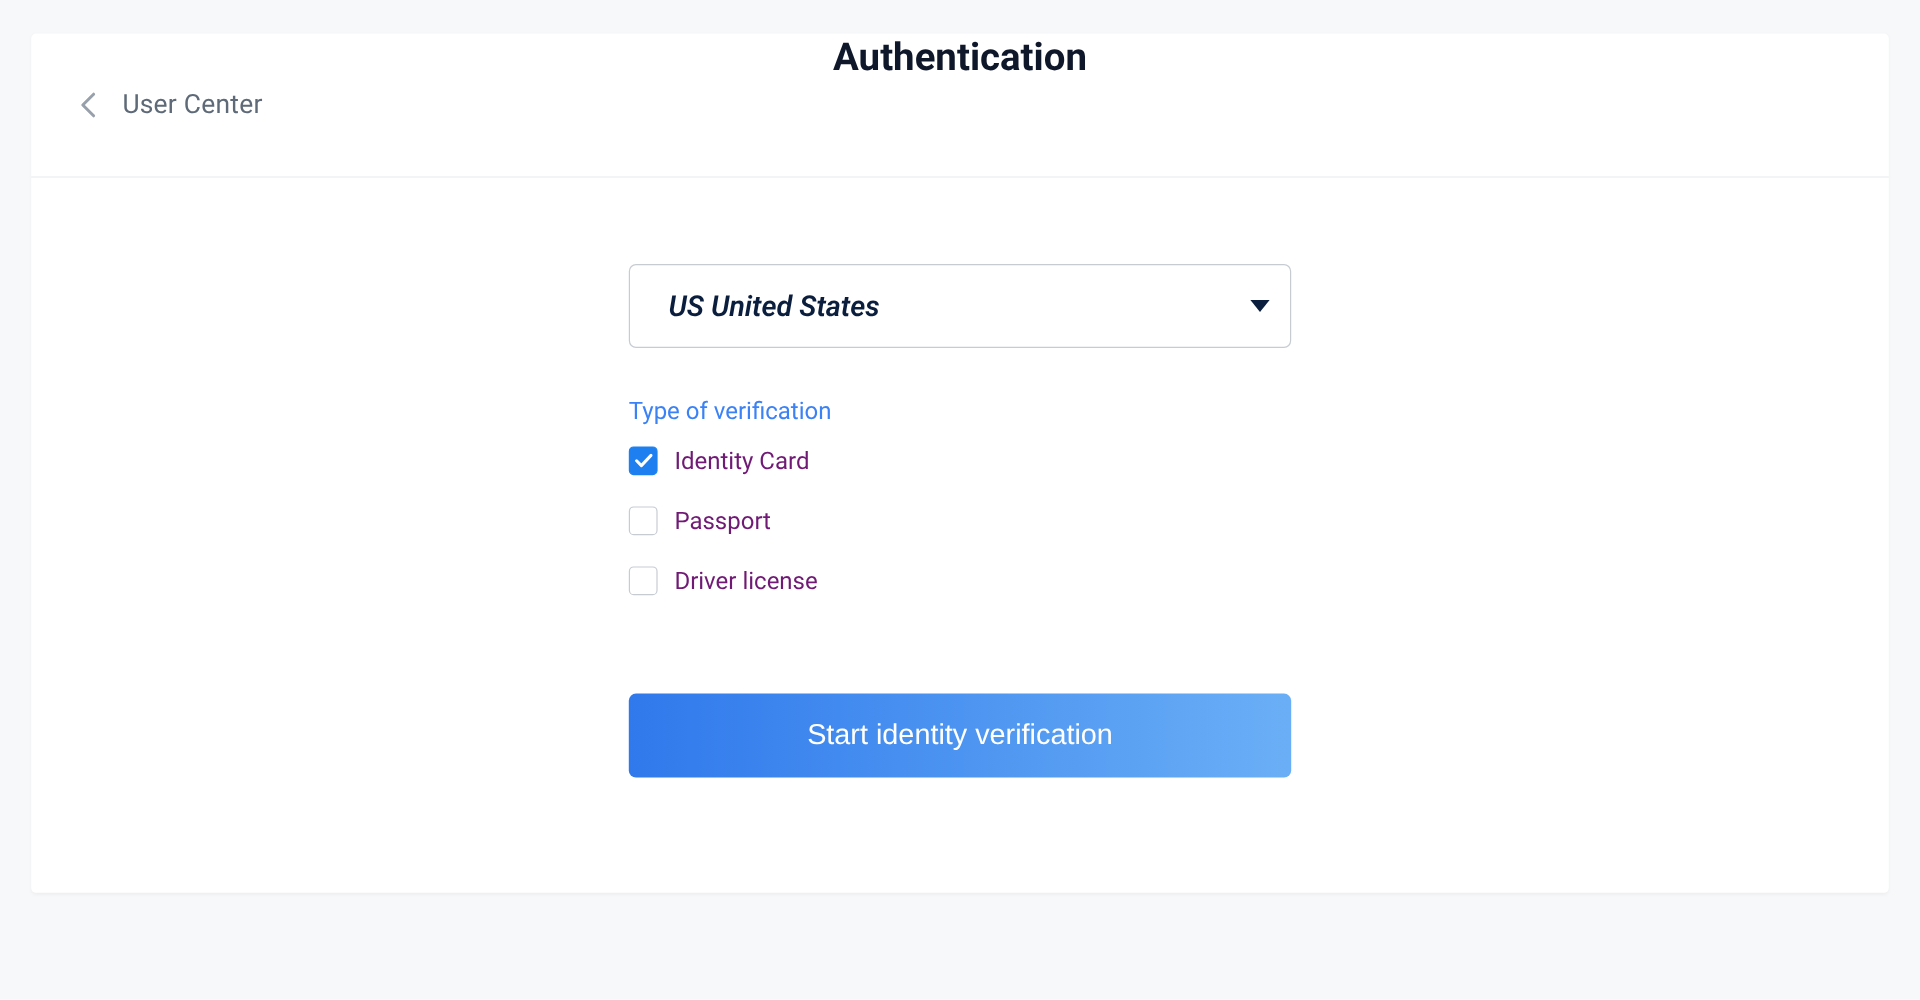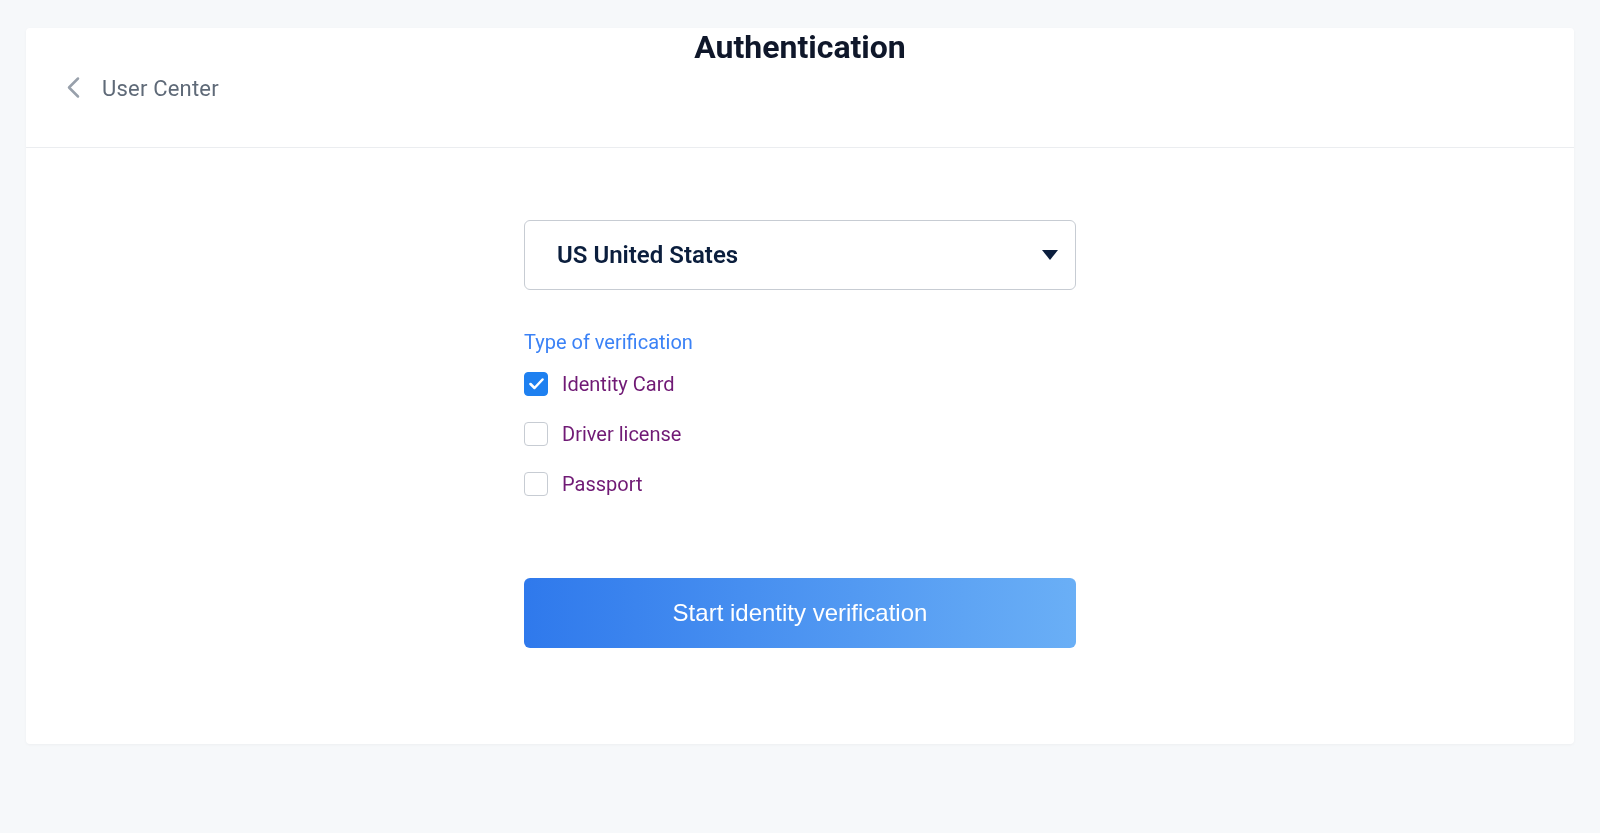--- a/index.html
+++ b/index.html
@@ -78,20 +78,21 @@
       width: 100%;
       height: 70px;
       border: 1px solid #c7ccd3;
       border-radius: 6px;
       display: flex;
       align-items: center;
       justify-content: space-between;
       padding: 0 17px 0 32px;
       cursor: pointer;
       user-select: none;
+      font-style: italic;
     }
 
     .select-value {
       font-size: 24px;
       font-weight: 600;
       color: #0b1e3d;
     }
 
     .caret-down {
       width: 0;
@@ -194,28 +195,28 @@
             </svg>
           </span>
         </span>
         <span class="option-label">Identity Card</span>
       </div>
 
       <div class="option-row">
         <span class="checkbox">
           
         </span>
-        <span class="option-label">Driver license</span>
+        <span class="option-label">Passport</span>
       </div>
 
       <div class="option-row">
         <span class="checkbox">
           
         </span>
-        <span class="option-label">Passport</span>
+        <span class="option-label">Driver license</span>
       </div>
 
       <button class="primary-button">Start identity verification</button>
 
     </div>
   </div>
 
 </div>
 
 </body></html>

